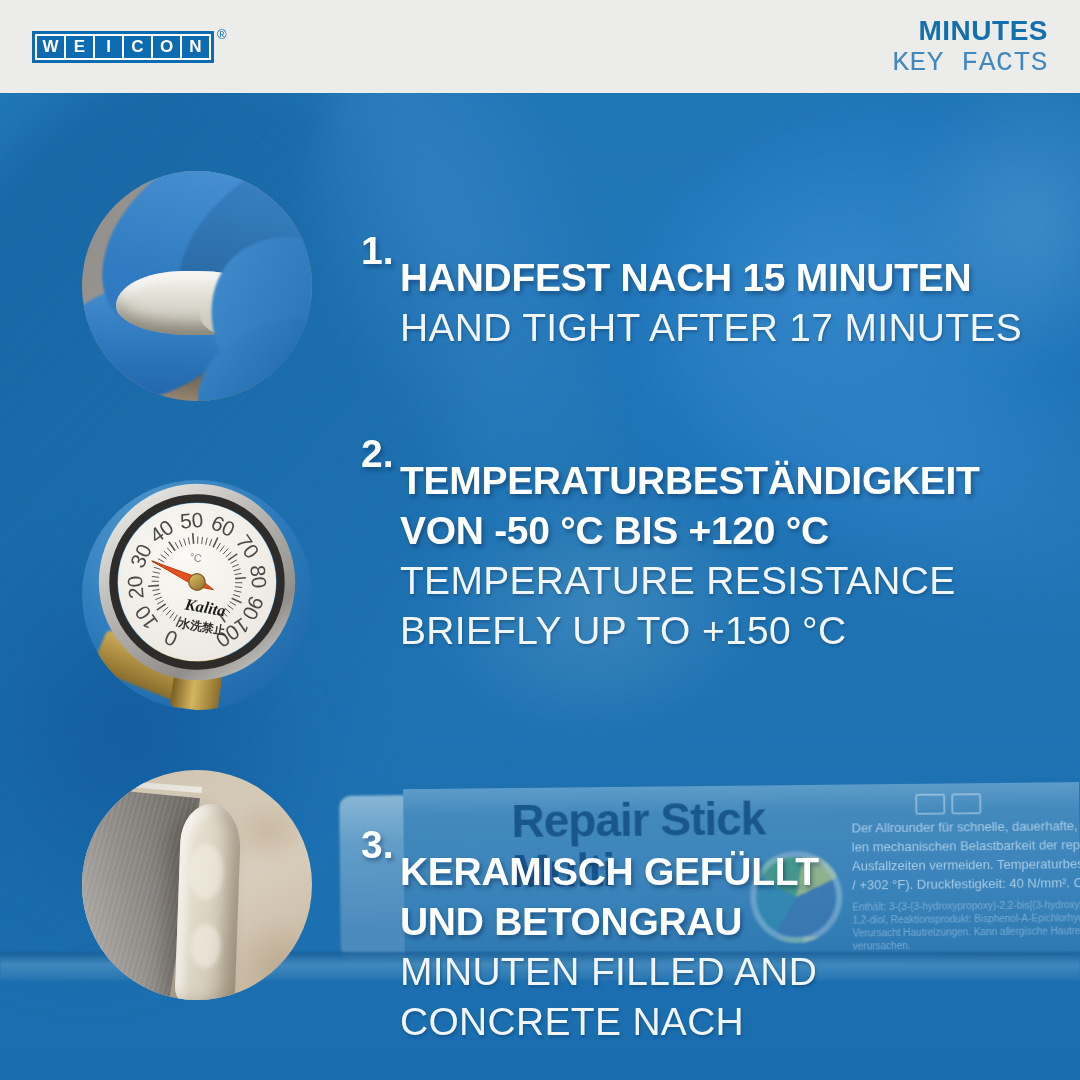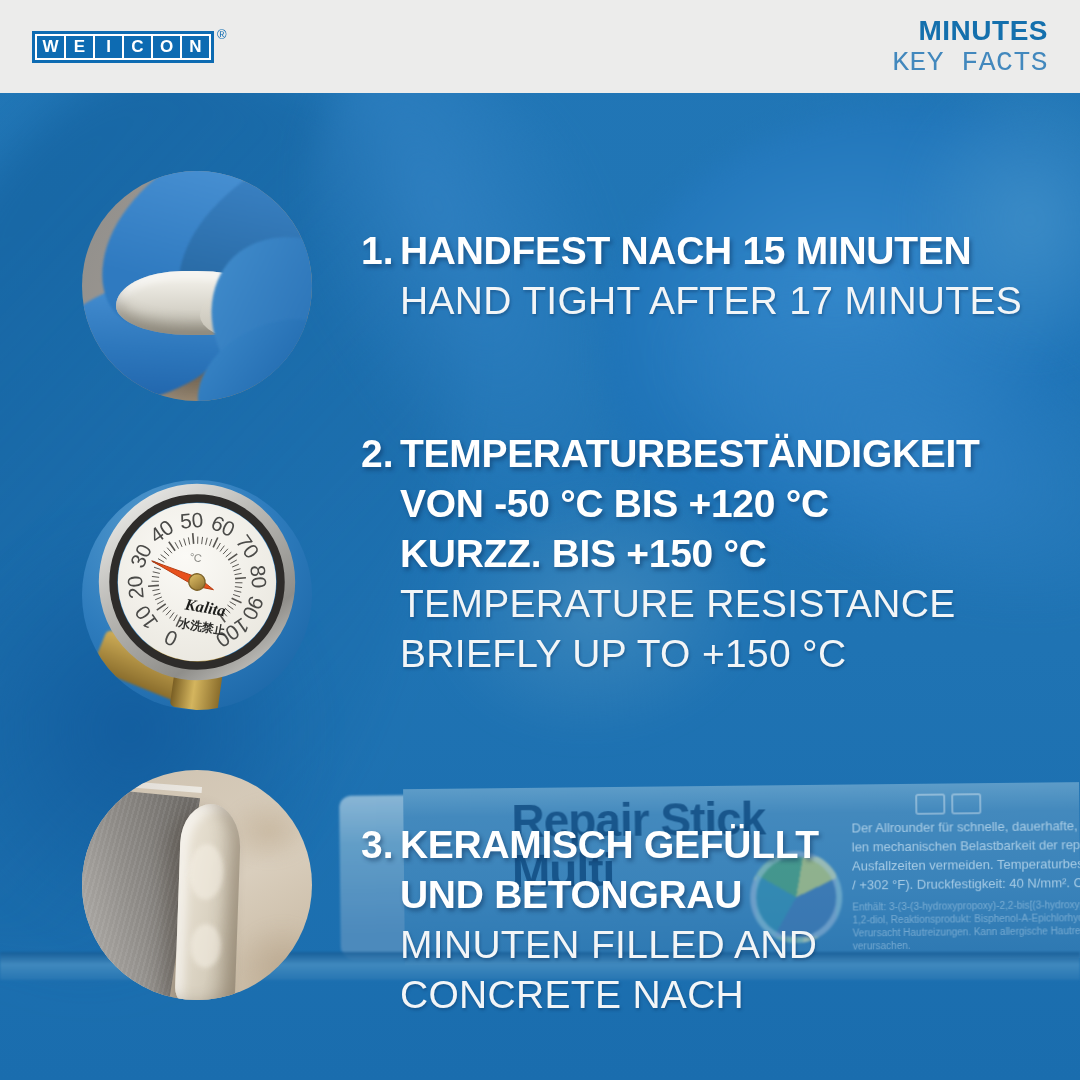--- a/index.html
+++ b/index.html
@@ -136,21 +136,21 @@
                    inset 8px 6px 10px rgba(255,255,255,.55),
                    -12px 8px 18px rgba(60,50,40,.32);}
   .bead-lump{position:absolute;border-radius:50%;background:rgba(245,240,230,.55);filter:blur(2px);}
   .lump1{left:10px;top:40px;width:34px;height:56px;}
   .lump2{left:14px;top:120px;width:30px;height:44px;}
 
   
   .fact{position:absolute;left:361px;z-index:5;}
   .fact .num{position:absolute;left:0;top:0;font-weight:700;font-size:39px;line-height:50px;
              color:#fff;text-shadow:2px 3px 4px rgba(8,40,80,.45);}
-  .fact .lines{margin-left:39px;}
+  .fact .lines{margin-left:39px;margin-top:27px;}
   .fact .lines div{white-space:nowrap;font-size:39px;line-height:50px;}
   .line-de{font-weight:700;color:#ffffff;letter-spacing:-.3px;text-shadow:2px 3px 4px rgba(8,40,80,.45);}
   .line-en{font-weight:300;color:#f2f5f7;letter-spacing:.3px;text-shadow:1px 2px 3px rgba(8,40,80,.35);}
   .f1{top:226px;} .f2{top:429px;} .f3{top:820px;}
 
   .gauge-num{font-family:"Liberation Sans","DejaVu Sans",sans-serif;font-size:23px;fill:#4a4a48;}
   .gauge-brand{font-family:"Liberation Serif","DejaVu Serif",serif;font-style:italic;font-weight:700;
                font-size:18px;fill:#1d1d1b;}
   .gauge-cjk{font-size:13px;fill:#2e2e2c;font-weight:700;}
   .gauge-unit{font-size:12px;fill:#8a8a85;}
@@ -340,21 +340,20 @@
       <div class="line-de">HANDFEST NACH 15 MINUTEN</div>
       <div class="line-en">HAND TIGHT AFTER 17 MINUTES</div>
     </div>
   </div>
 
   <div class="fact f2">
     <div class="num">2.</div>
     <div class="lines">
       <div class="line-de">TEMPERATURBESTÄNDIGKEIT</div>
       <div class="line-de">VON -50 °C BIS +120 °C</div>
-      <div class="line-de">KURZZ. BIS +150 °C</div>
       <div class="line-en">TEMPERATURE RESISTANCE</div>
       <div class="line-en">BRIEFLY UP TO +150 °C</div>
     </div>
   </div>
 
   <div class="fact f3">
     <div class="num">3.</div>
     <div class="lines">
       <div class="line-de">KERAMISCH GEFÜLLT</div>
       <div class="line-de">UND BETONGRAU</div>

